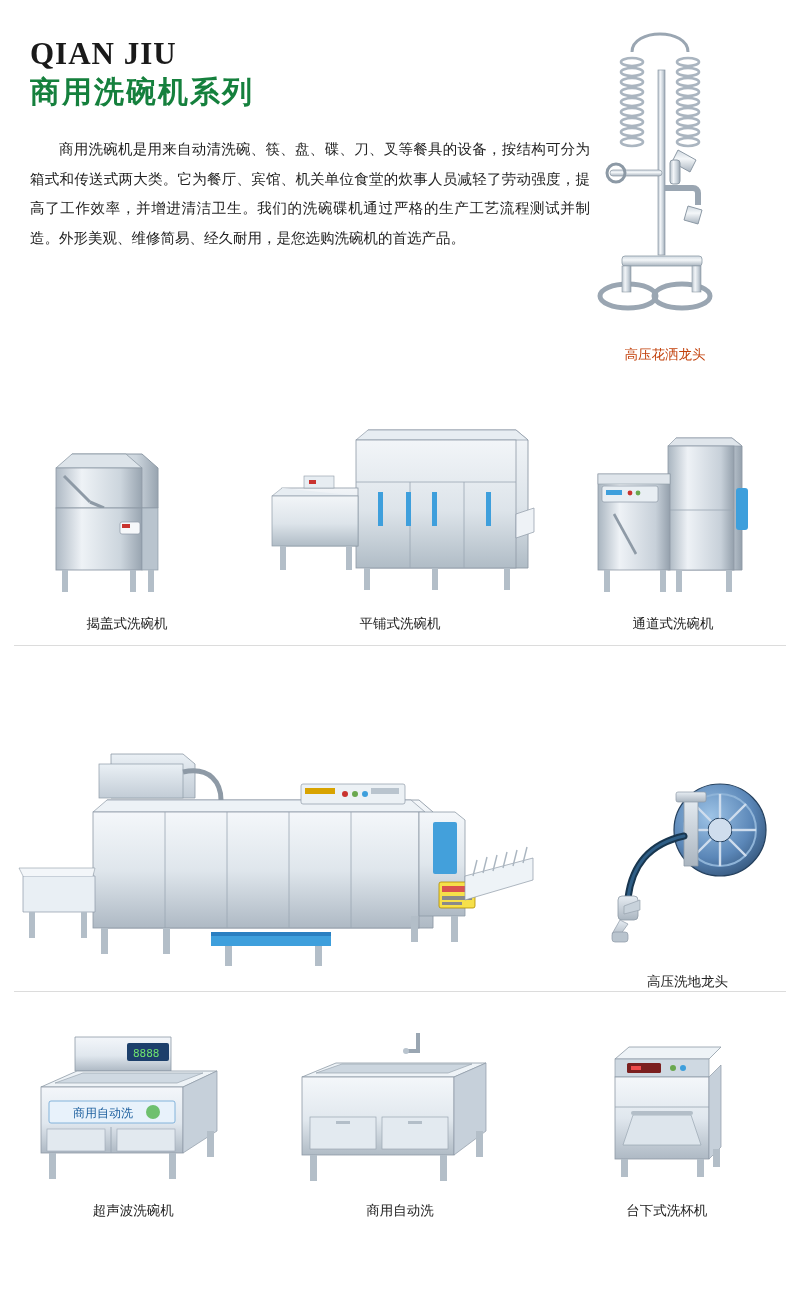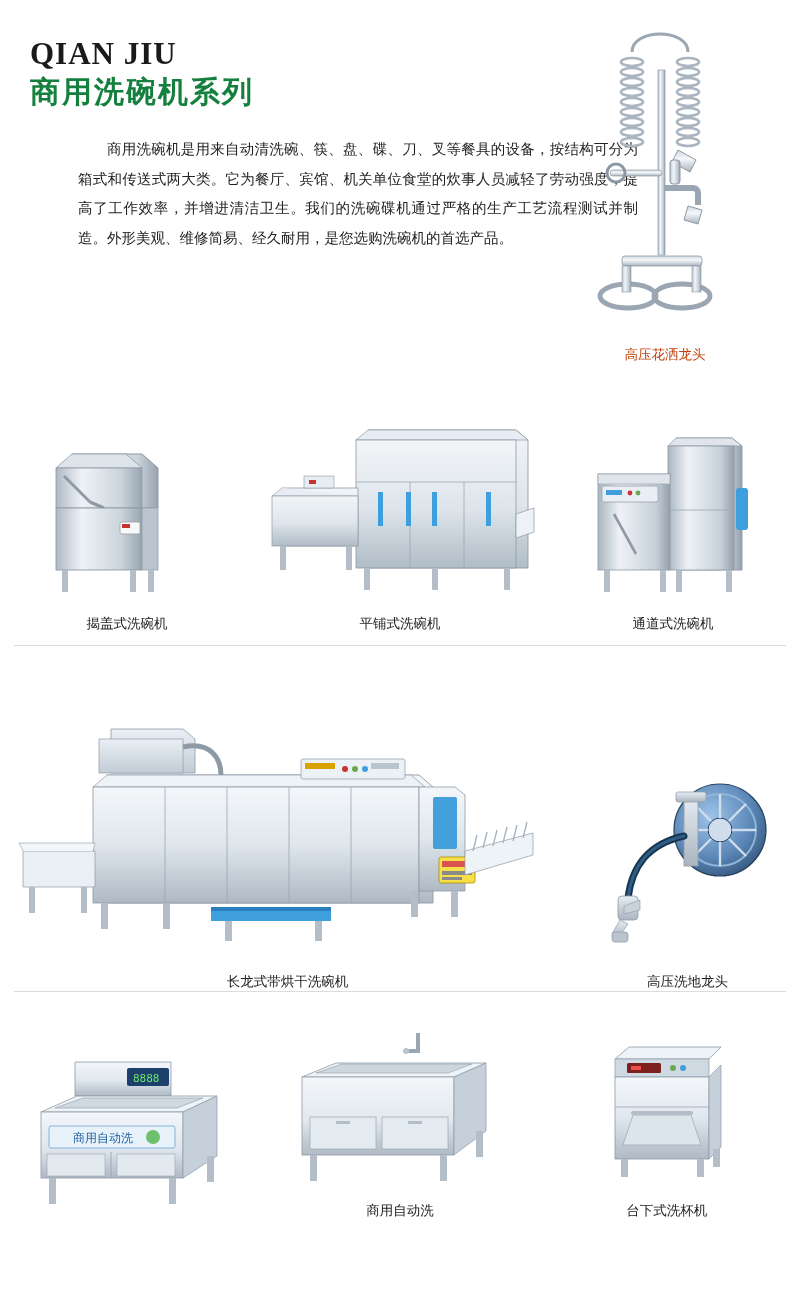--- a/index.html
+++ b/index.html
@@ -45,21 +45,20 @@
   }
   .intro {
     margin-top: 22px;
     width: 560px;
     font-family: "DejaVu Sans", sans-serif;
     font-size: 14.5px;
     line-height: 2.05;
     color: #222;
     text-align: justify;
     text-indent: 2em;
-    margin-left: 48px;
   }
 
   
   .faucet-wrap {
     position: absolute;
     top: 10px;
     right: 40px;
     width: 190px;
     height: 360px;
     text-align: center;
@@ -357,21 +356,20 @@
 
       <rect x="86" y="202" width="7" height="26" fill="#b3bec8"></rect>
       <rect x="148" y="202" width="7" height="26" fill="#b3bec8"></rect>
       <rect x="210" y="220" width="7" height="20" fill="#b3bec8"></rect>
       <rect x="300" y="220" width="7" height="20" fill="#b3bec8"></rect>
       <rect x="396" y="190" width="7" height="26" fill="#b3bec8"></rect>
       <rect x="436" y="190" width="7" height="26" fill="#b3bec8"></rect>
       <rect x="14" y="186" width="6" height="26" fill="#b3bec8"></rect>
       <rect x="66" y="186" width="6" height="26" fill="#b3bec8"></rect>
     </svg>
-    <div class="caption">长龙式带烘干洗碗机</div>
   </div>
 
   <div class="sec2-right">
     <svg class="pic" width="200" height="200" viewBox="0 0 200 200">
       <defs>
         <radialGradient id="g5a" cx="0.4" cy="0.35" r="0.75">
           <stop offset="0" stop-color="#9dc3e6"></stop>
             <stop offset="0.6" stop-color="#5b87b8"></stop>
           <stop offset="1" stop-color="#2f4f73"></stop>
         </radialGradient>
@@ -440,20 +438,21 @@
       <line x1="100" y1="112" x2="100" y2="138" stroke="#9aa6b2" stroke-width="0.9"></line>
       <rect x="36" y="114" width="58" height="22" fill="#e2e9ef" stroke="#9aa6b2" stroke-width="0.6"></rect>
       <rect x="106" y="114" width="58" height="22" fill="#e2e9ef" stroke="#9aa6b2" stroke-width="0.6"></rect>
 
       <path d="M172 72 l34 -16 v60 l-34 22 z" fill="#c6d0da" stroke="#8e9aa6" stroke-width="0.7"></path>
 
       <rect x="38" y="138" width="7" height="26" fill="#b3bec8"></rect>
       <rect x="158" y="138" width="7" height="26" fill="#b3bec8"></rect>
       <rect x="196" y="116" width="7" height="26" fill="#b3bec8"></rect>
     </svg>
+    <div class="caption">超声波洗碗机</div>
   </div>
 
   <div class="cell">
     <svg class="pic" width="245" height="180" viewBox="0 0 245 180">
       <defs>
         <linearGradient id="g7a" x1="0" y1="0" x2="0" y2="1">
           <stop offset="0" stop-color="#f4f7fa"></stop>
             <stop offset="0.55" stop-color="#e1e8ee"></stop>
           <stop offset="1" stop-color="#b0bbc5"></stop>
         </linearGradient>

